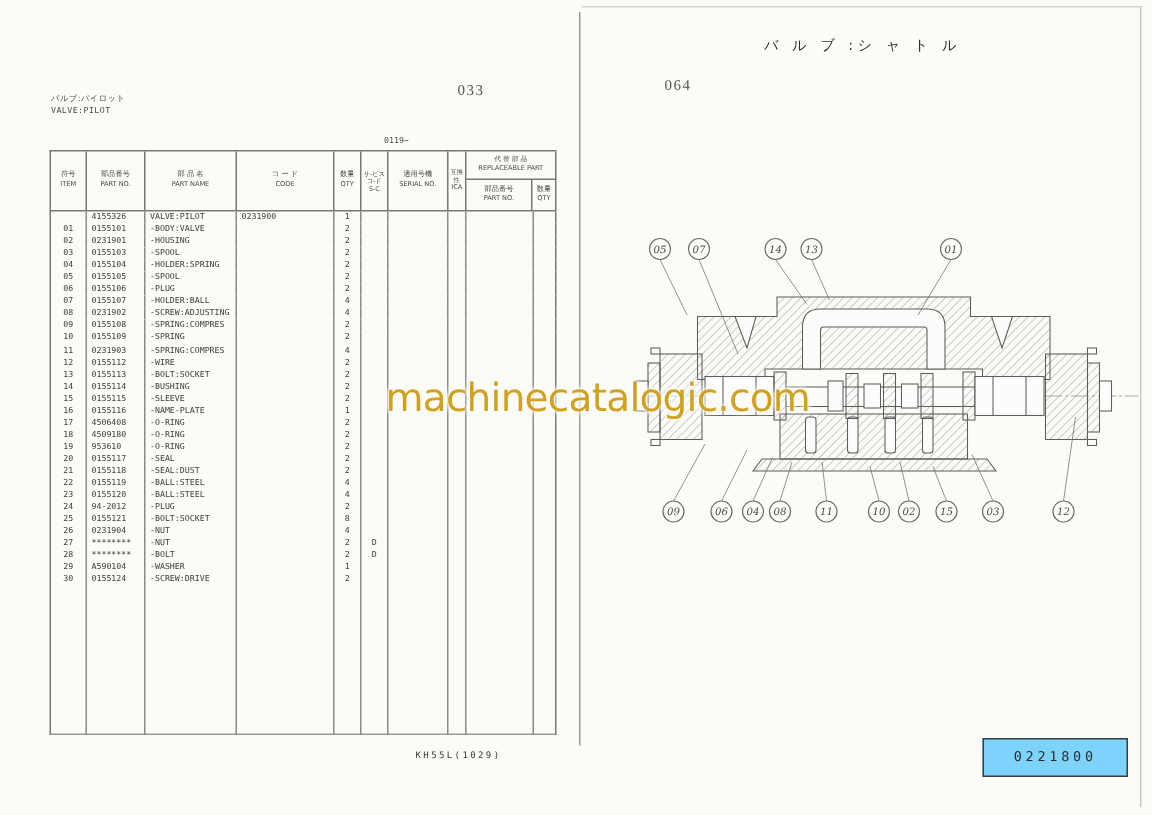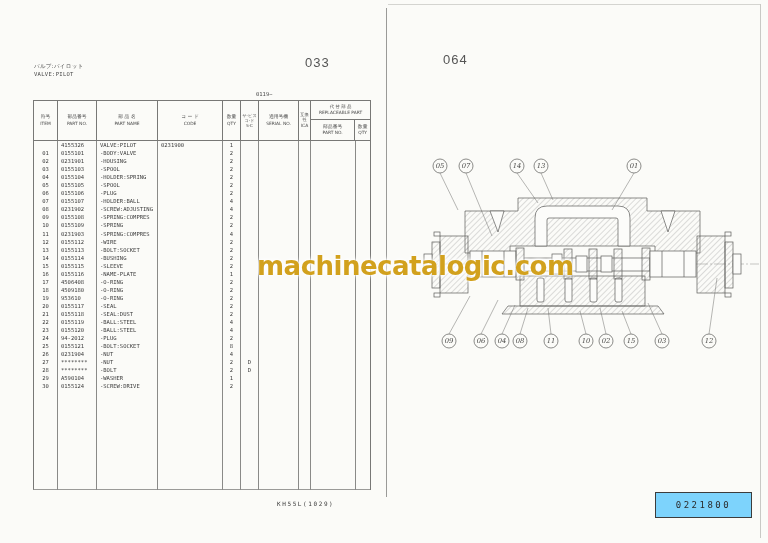--- a/index.html
+++ b/index.html
@@ -9,21 +9,21 @@
     font-family:"DejaVu Sans",sans-serif;
     color:#3f3f3f;
   }
   .divider{position:absolute;left:386px;top:8px;width:1px;height:489px;background:#9a9a98;}
   .edge-right{position:absolute;left:760px;top:4px;width:1px;height:534px;background:#c9c9c5;}
   .edge-top{position:absolute;left:388px;top:4px;width:372px;height:1px;background:#d4d4d0;}
 
   
   .lp-title{position:absolute;left:34px;top:62px;line-height:8px;font-size:5.5px;color:#4a4a4a;letter-spacing:.3px;}
   .lp-title .en{font-family:"DejaVu Sans Mono",monospace;}
-  .page-num{position:absolute;font-size:13px;color:#555;font-family:Liberation Sans, sans-serif;letter-spacing:1px;}
+  .page-num{position:absolute;font-size:10px;color:#555;font-family:Liberation Serif, serif;letter-spacing:1px;}
   #pn-left{left:305px;top:55px;}
   #pn-right{left:443px;top:52px;}
   .serial-range{position:absolute;left:256px;top:91px;font-size:5.5px;color:#4a4a4a;font-family:"DejaVu Sans Mono",monospace;}
 
   .ptable{position:absolute;left:33px;top:100px;width:337px;height:388px;
     border-left:1px solid #787876;border-top:1px solid #787876;border-bottom:1px solid #9a9a98;
     box-sizing:content-box;}
   .thead{display:flex;height:39px;border-bottom:1px solid #787876;}
   .hc{box-sizing:border-box;border-right:1px solid #787876;display:flex;flex-direction:column;
      align-items:center;justify-content:center;text-align:center;font-size:4.8px;line-height:1.35;
@@ -65,21 +65,21 @@
   .rp-title .en{font-size:12px;letter-spacing:3.5px;margin-top:3px;font-weight:500;}
 
   .stamp-box{position:absolute;left:655px;top:492px;width:95px;height:24px;border:1.5px solid #3c3c3c;
     background:#7dd3fc;display:flex;align-items:center;justify-content:center;
     font-family:"DejaVu Sans Mono",monospace;font-size:9px;letter-spacing:2.5px;color:#2b2b2b;}
 
   .diagram{position:absolute;left:420px;top:148px;width:345px;height:235px;}
 
   
   .watermark{position:absolute;left:257px;top:251px;z-index:60;
-    font-size:26px;font-weight:700;letter-spacing:-0.5px;
+    font-size:26px;font-weight:400;letter-spacing:-0.5px;
     font-family:"DejaVu Sans",sans-serif;
     text-shadow:0 0 2px #ffffff,0 0 4px #ffffff,0 0 6px #ffffff;}
 </style>
 </head>
 <body>
 
 <div class="divider"></div>
 <div class="edge-right"></div>
 <div class="edge-top"></div>
 
@@ -528,20 +528,21 @@
         <div class="td c-rqty"></div>
       </div>
     </div>
 </div>
 
 <div class="footer-code">KH55L(1029)</div>
 
 <div class="page-num" id="pn-right">064</div>
 
 <div class="rp-title">
+  <div class="jp">バ ル ブ :シ ャ ト ル</div>
 </div>
 
 <svg class="diagram" id="diagram" viewBox="0 0 345 235">
   <defs>
     <pattern id="hatch" width="4" height="4" patternTransform="rotate(45)" patternUnits="userSpaceOnUse">
       <line x1="0" y1="0" x2="0" y2="4" stroke="#8d8d8b" stroke-width="0.6"></line>
     </pattern>
   </defs>
   <g stroke="#5c5c5a" stroke-width="0.7">
 

